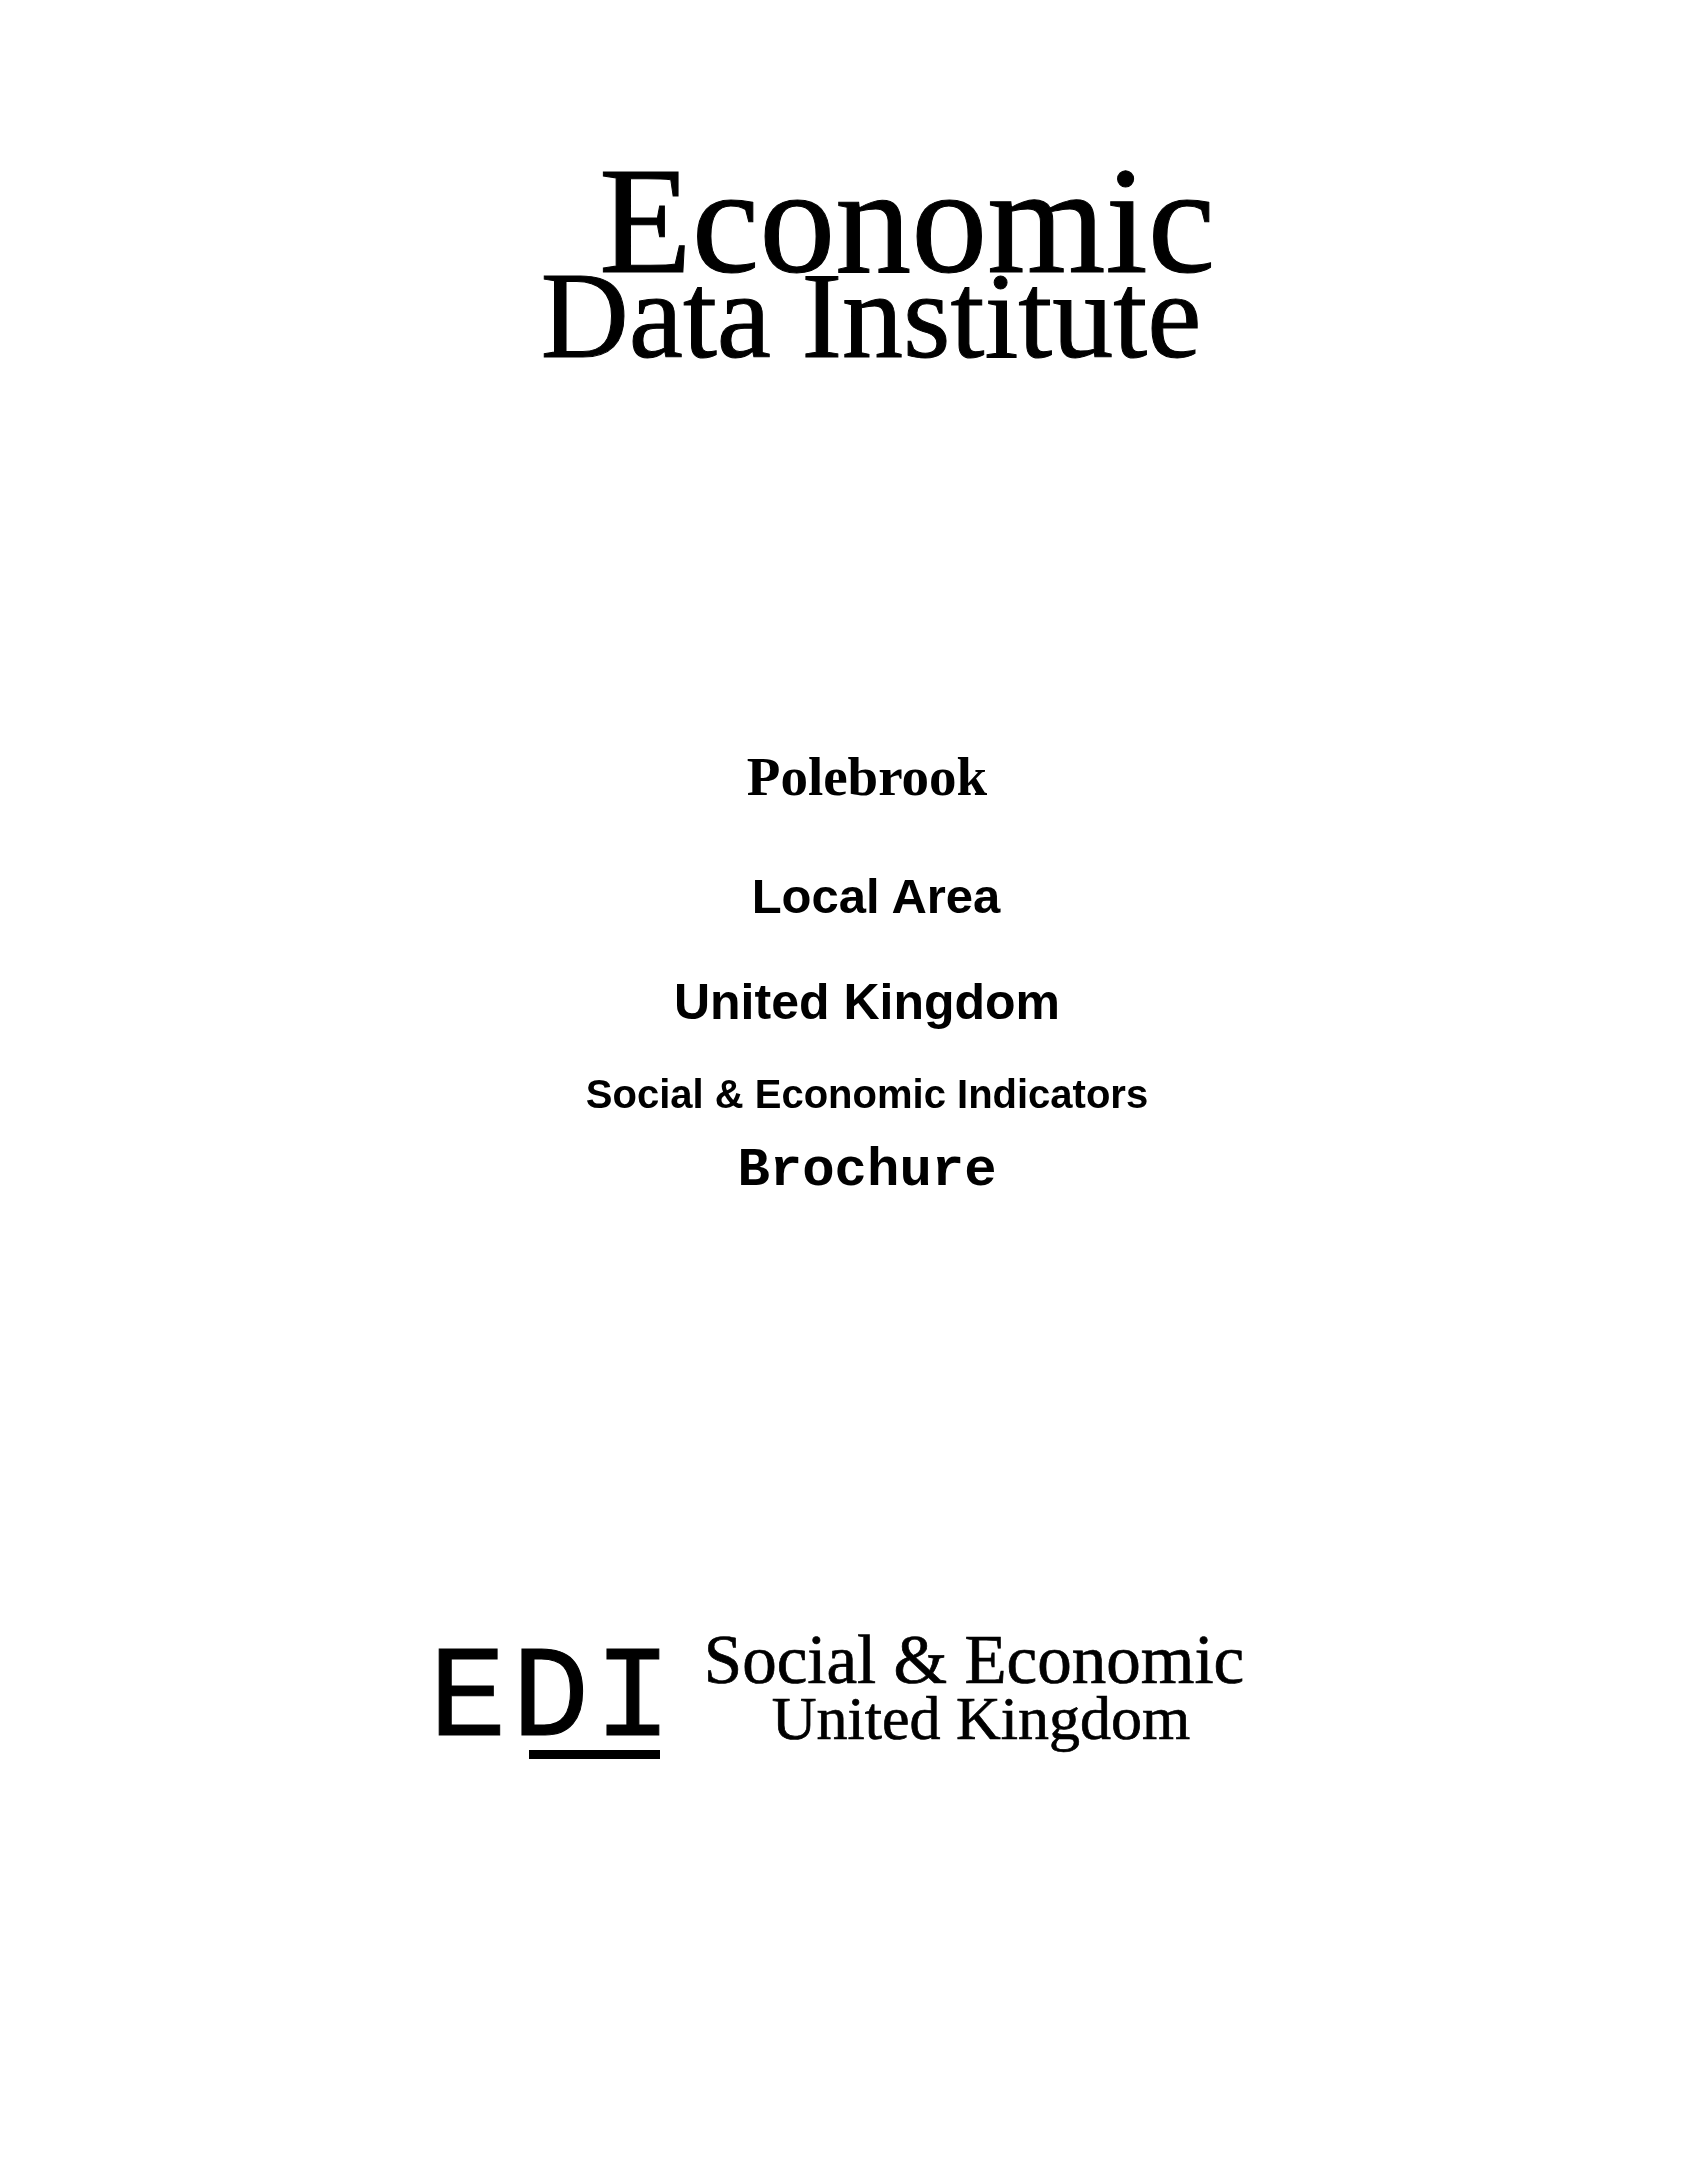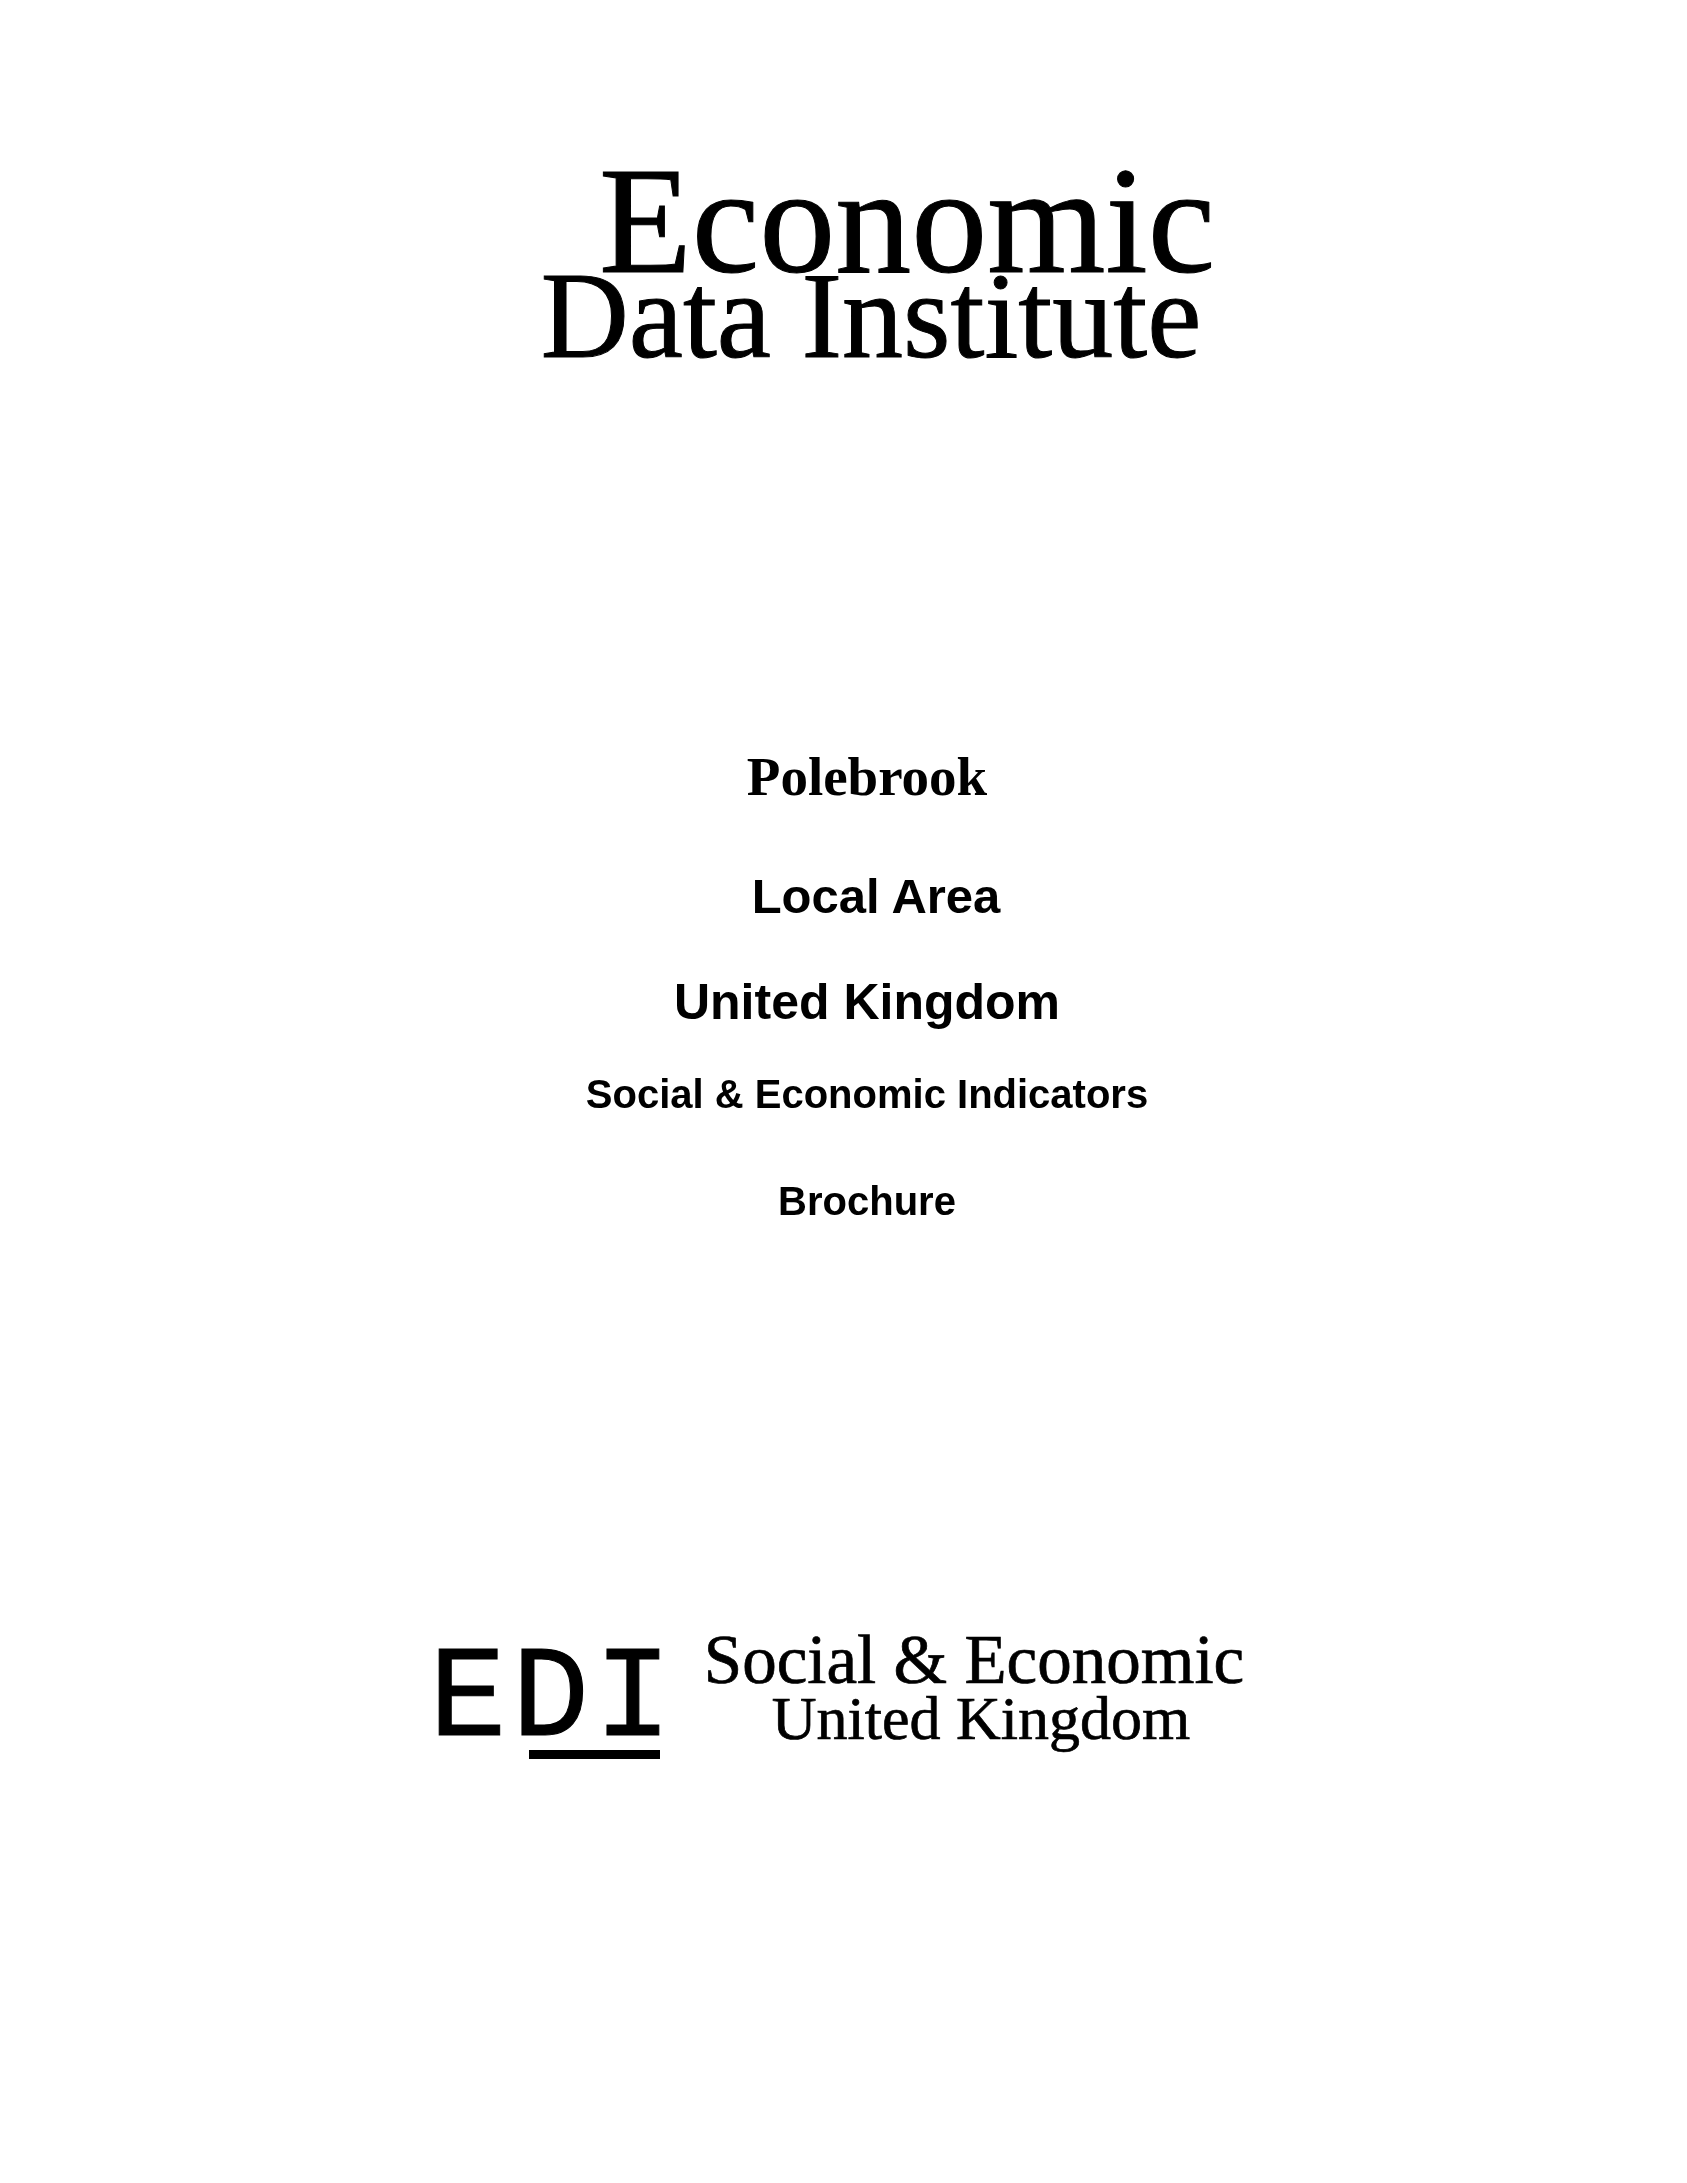--- a/index.html
+++ b/index.html
@@ -48,21 +48,21 @@
     transform: translateX(-50%);
     white-space: nowrap;
     line-height: 1;
     font-family: "Liberation Sans", "DejaVu Sans", sans-serif;
     font-weight: bold;
   }
   .title-place    { top: 749px; font-size: 55px; font-family: Liberation Serif, serif; }
   .title-area     { top: 872px; font-size: 49px; margin-left: 9px; }
   .title-country  { top: 977px; font-size: 50px; }
   .title-subject  { top: 1074px; font-size: 40px; }
-  .title-doctype  { top: 1181px; font-size: 40px; }
+  .title-doctype  { top: 1144px; font-size: 54px; font-family: Liberation Mono, monospace; }
   
   .edi-acronym {
     position: absolute;
     left: 553px;
     top: 1637px;
     transform: translateX(-50%);
     white-space: nowrap;
     line-height: 1;
     font-size: 129px;
     letter-spacing: 5.3px;

